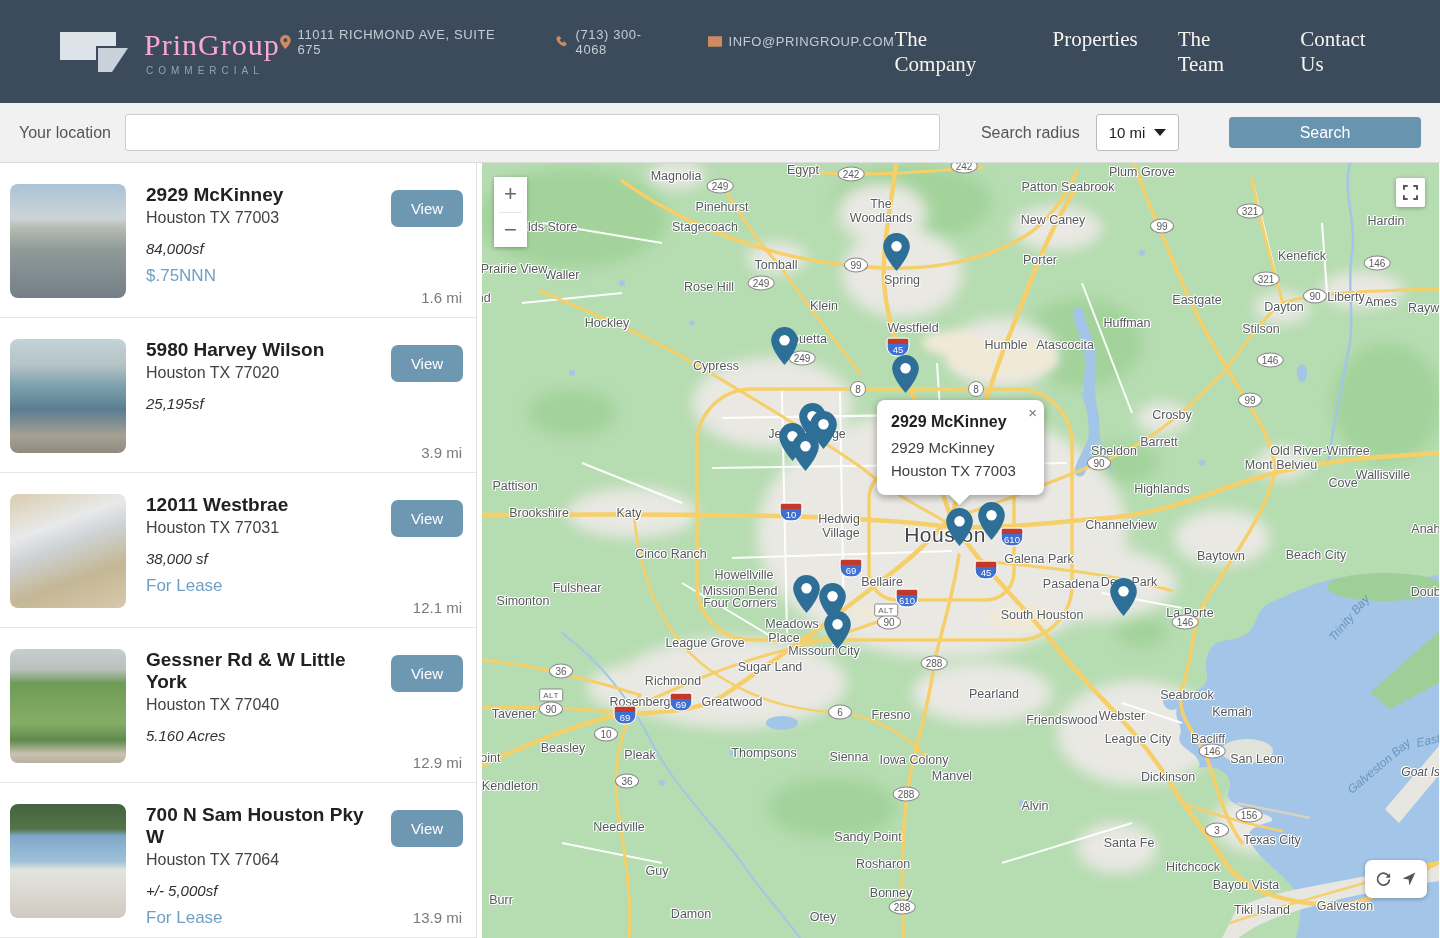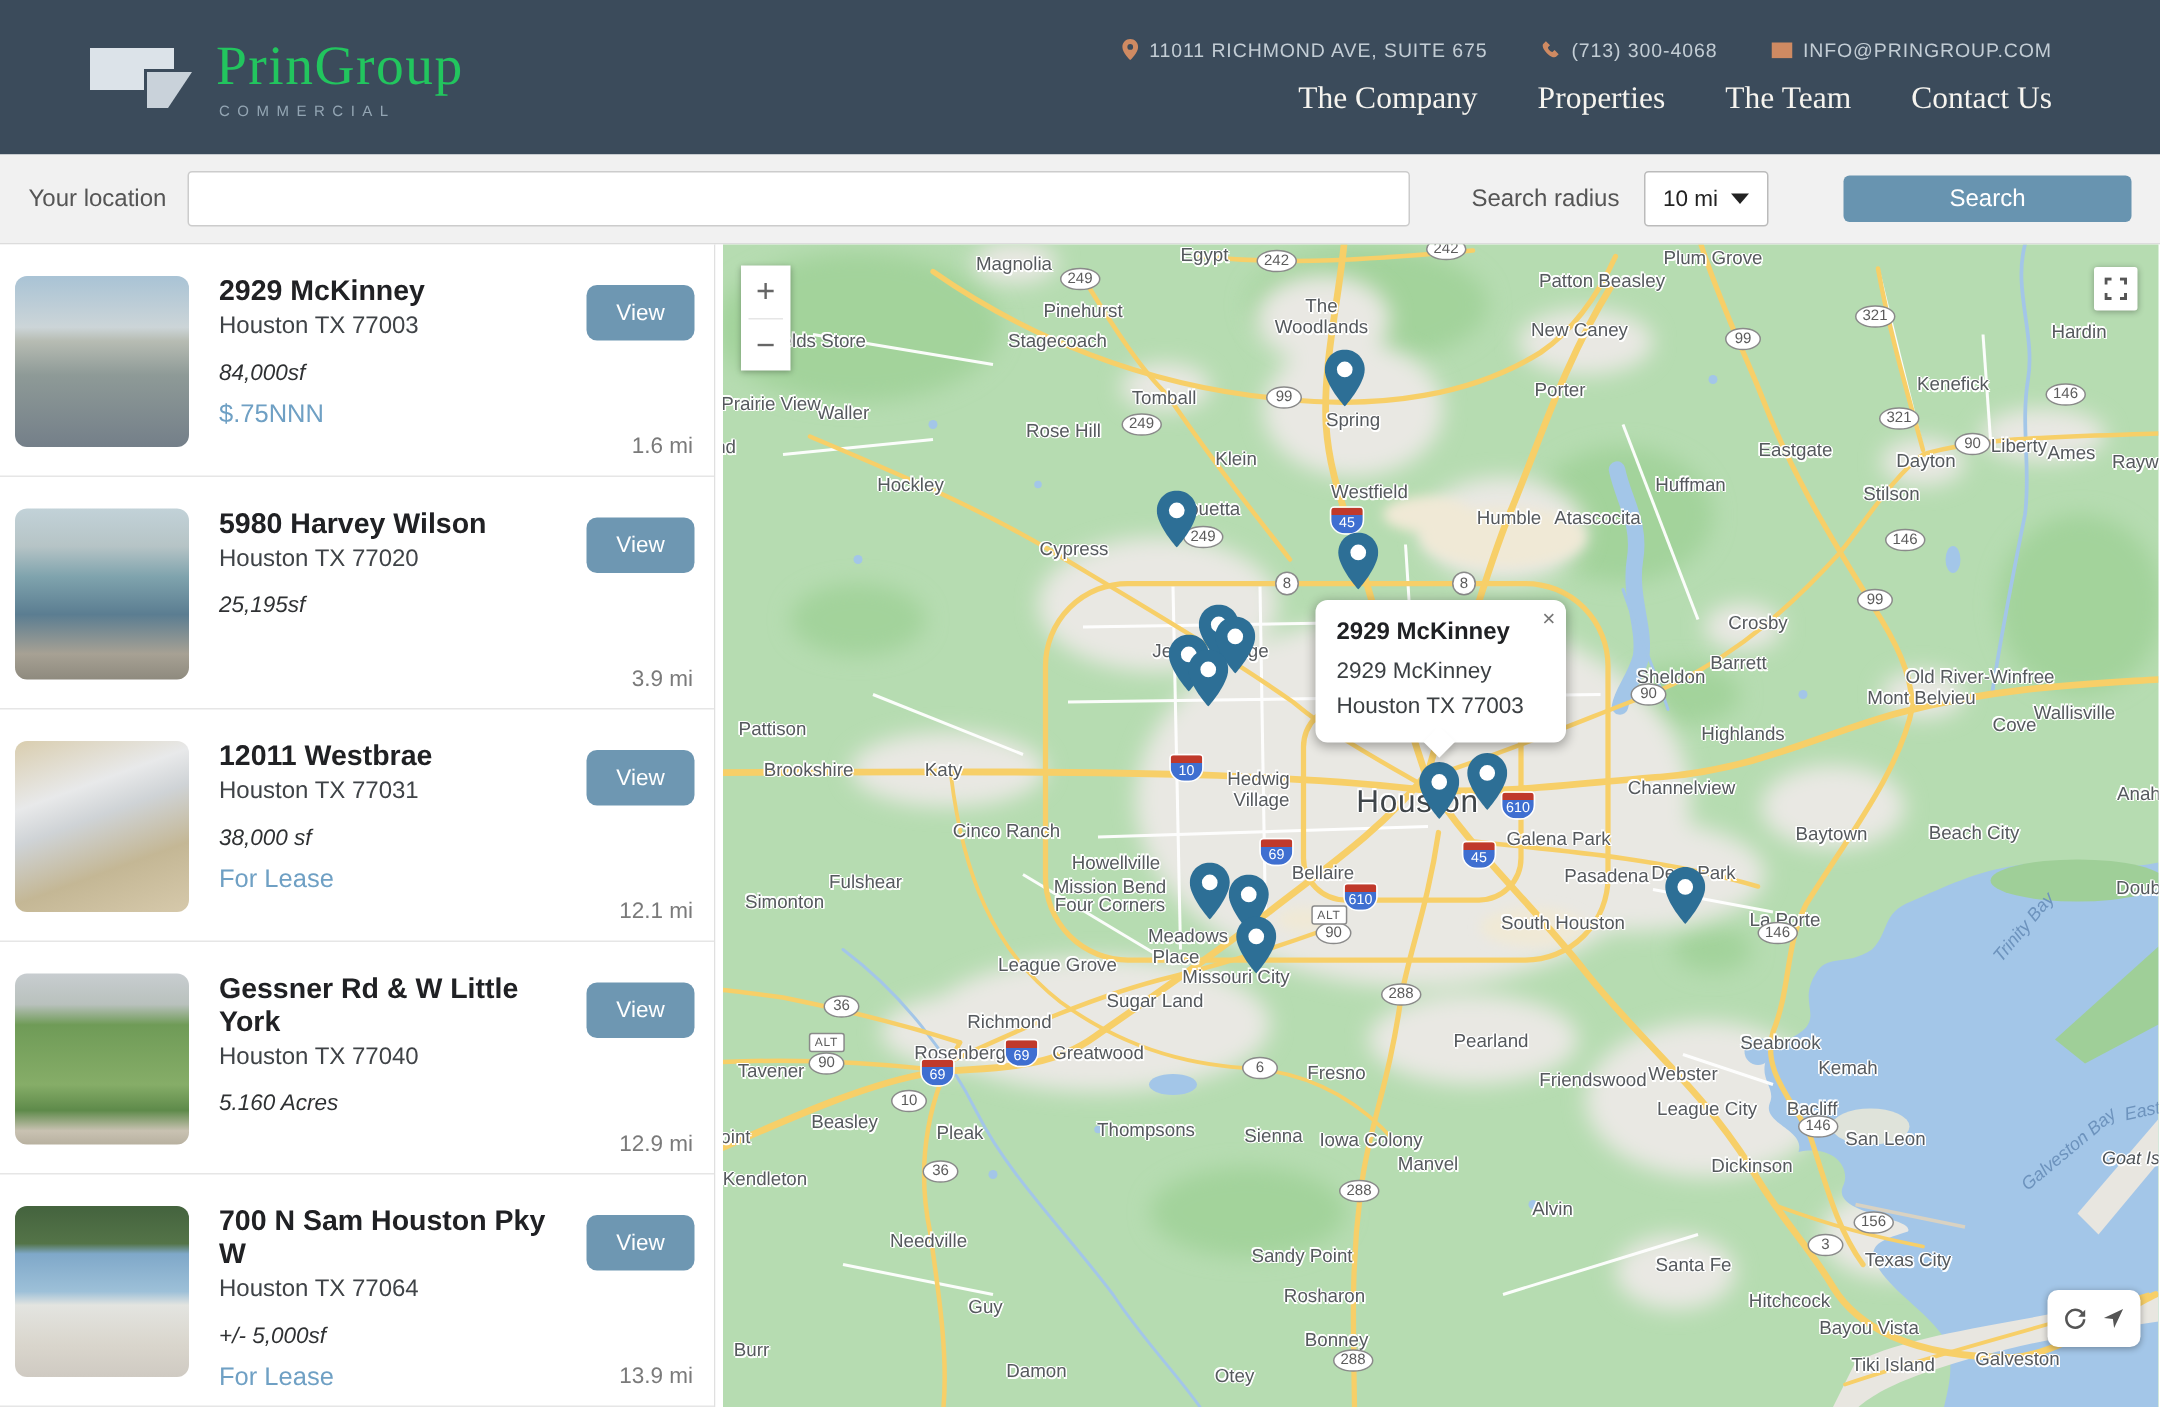--- a/index.html
+++ b/index.html
@@ -3,23 +3,23 @@
 <meta charset="utf-8">
 <style>
   * { margin:0; padding:0; box-sizing:border-box; }
   html,body { width:1440px; height:938px; overflow:hidden; background:#fff;
               font-family:"Liberation Sans", sans-serif; }
 
   
   .header { height:103px; background:#3b4b5b; display:flex; align-items:center; }
   .brand { display:flex; align-items:center; margin-left:58px; }
   .brand-text { margin-left:14px; }
-  .brand-name { font-family:"Liberation Serif", serif; font-size:37px; color:#22c55e; letter-spacing:1px; }
+  .brand-name { font-family:"Liberation Serif", serif; font-size:30px; color:#f9a8d4; letter-spacing:1px; }
   .brand-tag  { font-size:10px; letter-spacing:5px; color:#93a5b3; margin-top:3px; margin-left:2px; }
-  .header-right { margin-left:auto; margin-right:72px; display:flex; flex-direction:column; align-items:flex-end; }
+  .header-right { margin-left:auto; margin-right:47px; display:flex; flex-direction:row; align-items:flex-start; }
   .contact-row { display:flex; gap:36px; align-items:center; margin-bottom:12px; }
   .contact-item { display:flex; align-items:center; gap:7px; color:#c3cdd5; font-size:13px; letter-spacing:.6px; cursor:pointer; }
   .contact-item svg { display:block; }
   .nav-row { display:flex; gap:40px; }
   .nav-link { font-family:"Liberation Serif", serif; font-size:21px; color:#f6f4ef; cursor:pointer; }
 
   
   .searchbar { height:60px; background:#f1f1f1; border-bottom:1px solid #dcdcdc;
                display:flex; align-items:center; padding:0 19px; }
   .loc-label { font-size:16px; color:#555; margin-right:14px; white-space:nowrap; }
@@ -344,21 +344,21 @@
         </g>
       </svg>
 
       <div id="labels-layer">
           <div class="mlabel" style="left: 194px; top: 6px;">Magnolia</div>
           <div class="mlabel" style="left: 321px; top: 0px;">Egypt</div>
           <div class="mlabel" style="left: 240px; top: 37px;">Pinehurst</div>
           <div class="mlabel" style="left: 223px; top: 57px;">Stagecoach</div>
           <div class="mlabel" style="left: 399px; top: 34px;">The</div>
           <div class="mlabel" style="left: 399px; top: 48px;">Woodlands</div>
-          <div class="mlabel" style="left: 586px; top: 17px;">Patton Beasley</div>
+          <div class="mlabel" style="left: 586px; top: 17px;">Patton Seabrook</div>
           <div class="mlabel" style="left: 660px; top: 2px;">Plum Grove</div>
           <div class="mlabel" style="left: 571px; top: 50px;">New Caney</div>
           <div class="mlabel" style="left: 558px; top: 90px;">Porter</div>
           <div class="mlabel" style="left: 294px; top: 95px;">Tomball</div>
           <div class="mlabel" style="left: 227px; top: 117px;">Rose Hill</div>
           <div class="mlabel" style="left: 342px; top: 136px;">Klein</div>
           <div class="mlabel" style="left: 420px; top: 110px;">Spring</div>
           <div class="mlabel" style="left: 431px; top: 158px;">Westfield</div>
           <div class="mlabel" style="left: 524px; top: 175px;">Humble</div>
           <div class="mlabel" style="left: 583px; top: 175px;">Atascocita</div>

